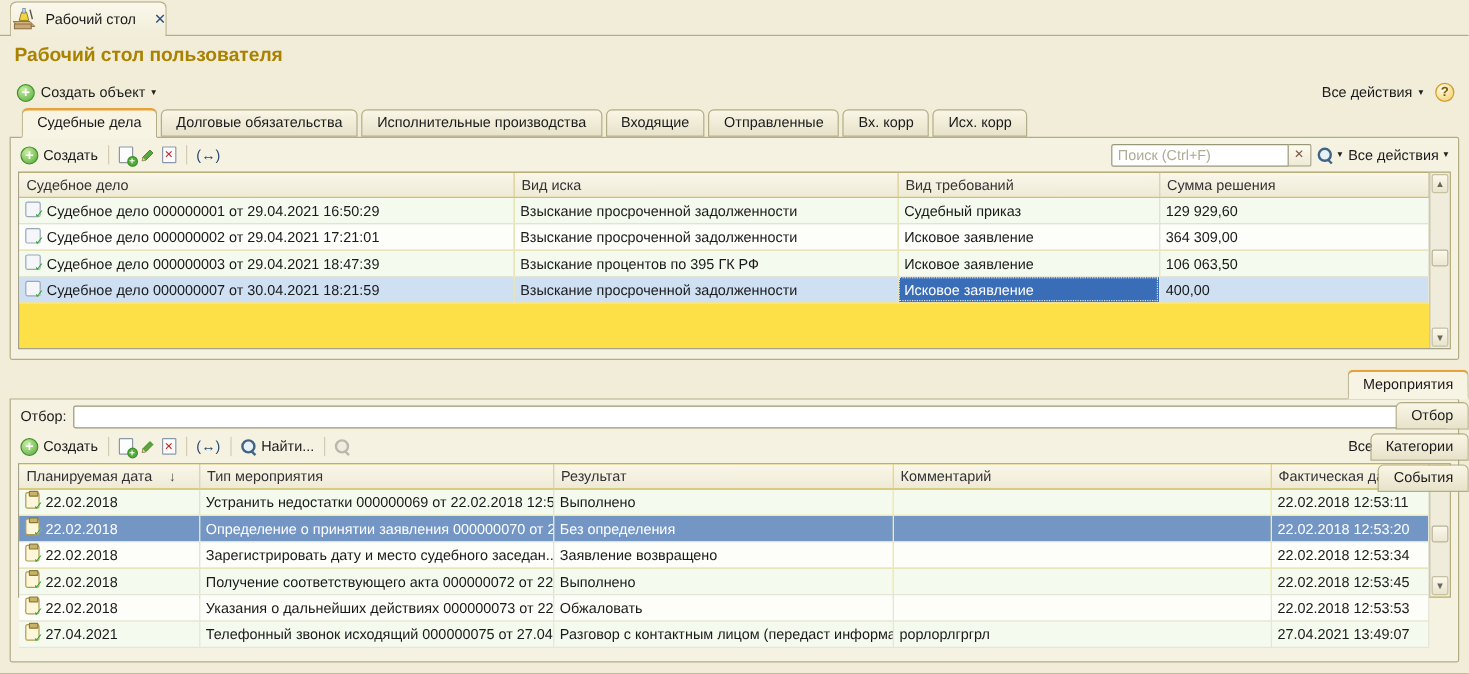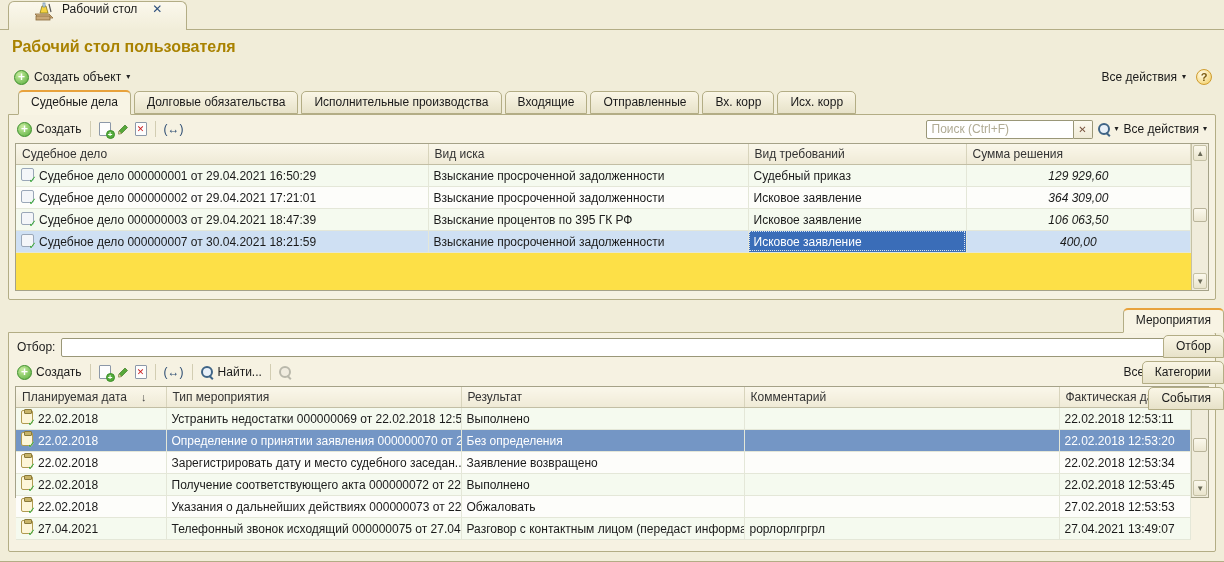--- a/index.html
+++ b/index.html
@@ -9,21 +9,21 @@
     font-size: 12px;
     background:#f1edd9;
     color:#1a1a1a;
     overflow:hidden;
   }
   .app { width:1224px; height:562px; background:#f1edd9; border-bottom:1px solid #b3ad85; position:relative; }
 
   
   .topstrip { height:30px; border-bottom:1px solid #b3ad85; padding-left:8px; display:flex; align-items:flex-end; }
   .wintab {
-    display:inline-flex; gap:7px; height:29px; padding:0 24px;
+    display:inline-flex; align-items:center; gap:7px; height:29px; padding:0 0;
     border:1px solid #b3ad85; border-bottom:none; border-radius:6px 6px 0 0;
     background:linear-gradient(#fbf8ec,#f1edd9); margin-bottom:-1px; position:relative; z-index:2;
   }
   .wintab .closex { color:#2d4f7c; font-weight:bold; font-size:12px; margin-left:8px; cursor:default; }
   .desk-ico { width:22px; height:20px; display:inline-block; }
 
   
   .pagetitle { height:34px; padding:8px 12px 0; color:#a98200; font-size:16px; font-weight:bold; }
 
   
@@ -97,21 +97,21 @@
     height:20px; background:linear-gradient(#faf7ea,#efead6); border-right:1px solid #d8d4bc;
     border-bottom:1px solid #c2bea4; text-align:left; font-weight:normal; color:#333; padding:0 6px;
     white-space:nowrap; overflow:hidden;
   }
   td { height:22px; padding:0 5px; border-right:1px solid #e4e7d8; border-bottom:1px solid #e4e7d8; white-space:nowrap; overflow:hidden; }
   tr.odd td { background:#f5faef; }
   tr.even td { background:#fdfdfa; }
   tr.sel-light td { background:#cfe0f3; }
   td.cell-focus { background:#3a6db8 !important; color:#fff; outline:1px dotted #d7e3f4; outline-offset:-2px; }
   tr.sel-dark td { background:#7496c5 !important; color:#fff; }
-  td.num { text-align:center;font-style:italic; }
+  td.num { text-align:left; }
   .sorticon { margin-left:14px; color:#444; font-size:11px; }
 
   .celltext { vertical-align:middle; }
   .doc-ico { width:13px; height:13px; background:#f4f6f9; border:1px solid #9aa7b8; border-radius:2px; display:inline-block; position:relative; margin-right:5px; vertical-align:-2px; }
   .doc-ico .chk, .clip-ico .chk { position:absolute; right:-4px; bottom:-5px; color:#2ca02c; font-weight:bold; font-size:10px; text-shadow:0 0 1px #fff; }
   .clip-ico { width:12px; height:14px; background:#fdf6d8; border:1px solid #b09a50; border-radius:2px; display:inline-block; position:relative; margin-right:5px; vertical-align:-2px; }
   .clip-ico::before { content:""; position:absolute; left:2px; top:-2px; width:6px; height:3px; background:#c8b468; border:1px solid #8a7a3a; border-radius:1px; }
 
   
   .vscroll { width:17px; background:#f0ecdb; border-left:1px solid #c5c1a5; display:flex; flex-direction:column; }
@@ -367,21 +367,21 @@
             <td><span class="celltext">Получение соответствующего акта 000000072 от 22...</span></td>
             <td><span class="celltext">Выполнено</span></td>
             <td><span class="celltext"></span></td>
             <td><span class="celltext">22.02.2018 12:53:45</span></td>
           </tr>
           <tr class="even">
             <td><span class="clip-ico"><span class="chk">✓</span></span><span class="celltext">22.02.2018</span></td>
             <td><span class="celltext">Указания о дальнейших действиях 000000073 от 22....</span></td>
             <td><span class="celltext">Обжаловать</span></td>
             <td><span class="celltext"></span></td>
-            <td><span class="celltext">27.02.2018 12:53:53</span></td>
+            <td><span class="celltext">22.02.2018 12:53:53</span></td>
           </tr>
           <tr class="odd">
             <td><span class="clip-ico"><span class="chk">✓</span></span><span class="celltext">27.04.2021</span></td>
             <td><span class="celltext">Телефонный звонок исходящий 000000075 от 27.04....</span></td>
             <td><span class="celltext">Разговор с контактным лицом (передаст информац...</span></td>
             <td><span class="celltext">рорлорлгргрл</span></td>
             <td><span class="celltext">27.04.2021 13:49:07</span></td>
           </tr>
         </tbody>
       </table>

